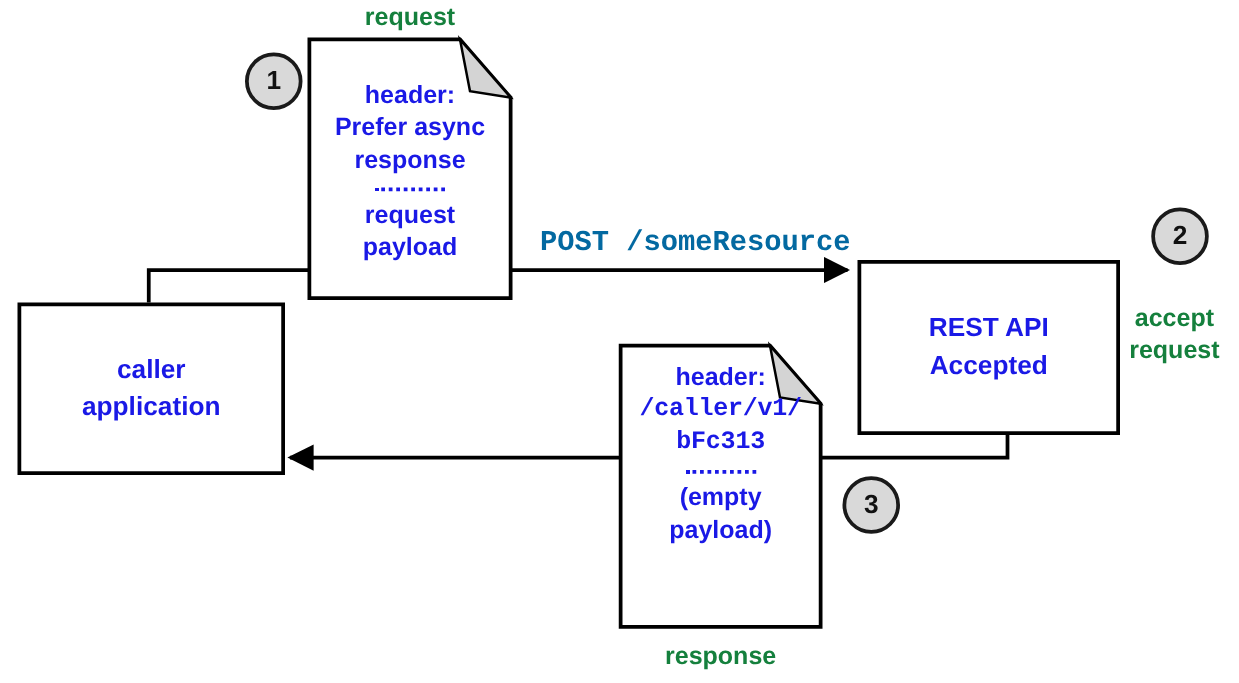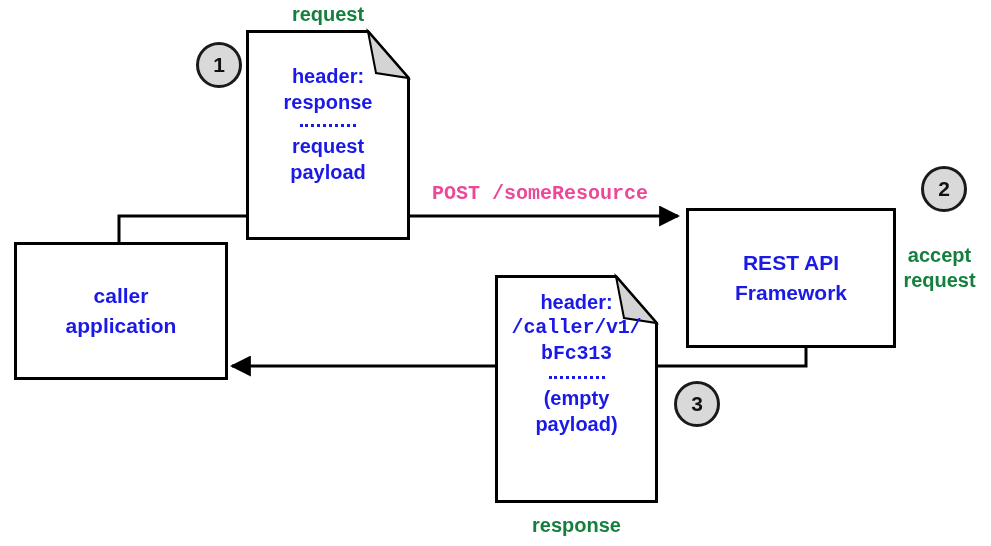--- a/index.html
+++ b/index.html
@@ -115,24 +115,24 @@
     color: #111111;
     font-family: "Liberation Sans", sans-serif;
     font-weight: bold;
     font-size: 21px;
     z-index: 6;
   }
 
   
   .edge-label {
     position: absolute;
-    color: #ec4899;
+    color: #0369a1;
     font-family: "Liberation Mono", monospace;
     font-weight: bold;
-    font-size: 20px;
+    font-size: 23px;
     line-height: 26px;
     white-space: nowrap;
     z-index: 5;
   }
 </style>
 </head>
 <body>
 
 <div id="canvas">
 
@@ -155,30 +155,31 @@
     </g>
   </svg>
 
   <div class="node-box" style="left:14px; top:242px; width:214px; height:138px;">
     <div class="node-label">caller
 application</div>
   </div>
 
   <div class="node-box" style="left:686px; top:208px; width:210px; height:140px;">
     <div class="node-label">REST API
-Framework</div>
+Accepted</div>
   </div>
 
   <div class="doc" style="left:246px; top:30px; width:164px; height:210px;">
     <svg width="164" height="210" viewBox="0 0 164 210" xmlns="http://www.w3.org/2000/svg">
       <path d="M 1.5 1.5 L 122 1.5 L 162.5 48 L 162.5 208.5 L 1.5 208.5 Z" fill="#ffffff" stroke="#000000" stroke-width="3" stroke-linejoin="miter"></path>
       <path d="M 122 1.5 L 162.5 48 L 130 43 Z" fill="#d4d4d4" stroke="#000000" stroke-width="2" stroke-linejoin="miter"></path>
     </svg>
     <div class="doc-content" style="padding-top:33px;">
       <div class="doc-line">header:</div>
+      <div class="doc-line">Prefer async</div>
       <div class="doc-line">response</div>
       <div class="doc-sep"></div>
       <div class="doc-line">request</div>
       <div class="doc-line">payload</div>
     </div>
   </div>
 
   <div class="doc" style="left:495px; top:275px; width:163px; height:228px;">
     <svg width="163" height="228" viewBox="0 0 163 228" xmlns="http://www.w3.org/2000/svg">
       <path d="M 1.5 1.5 L 121 1.5 L 161.5 48 L 161.5 226.5 L 1.5 226.5 Z" fill="#ffffff" stroke="#000000" stroke-width="3" stroke-linejoin="miter"></path>

